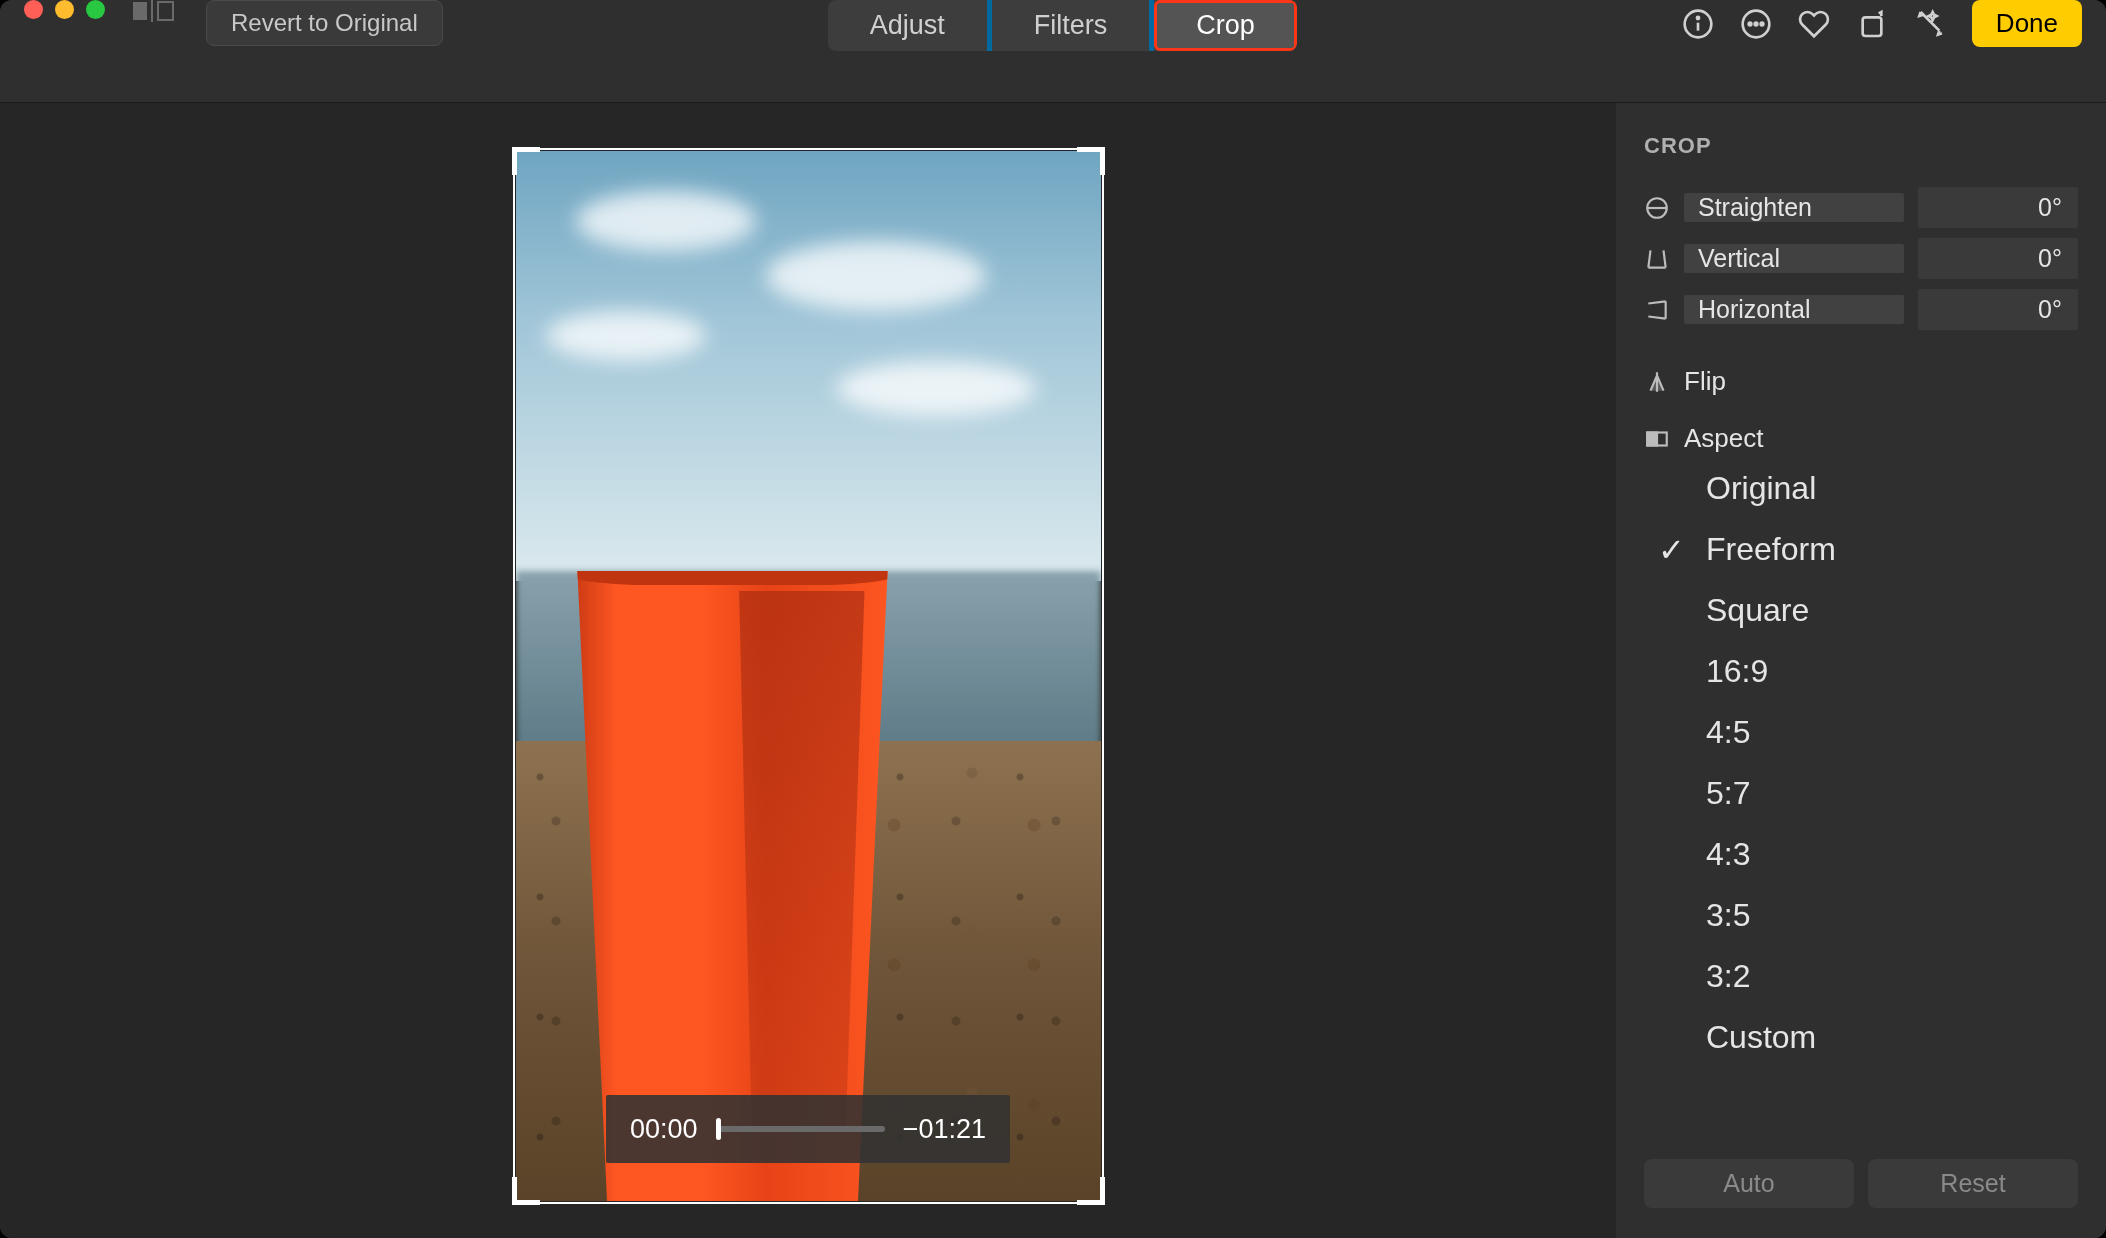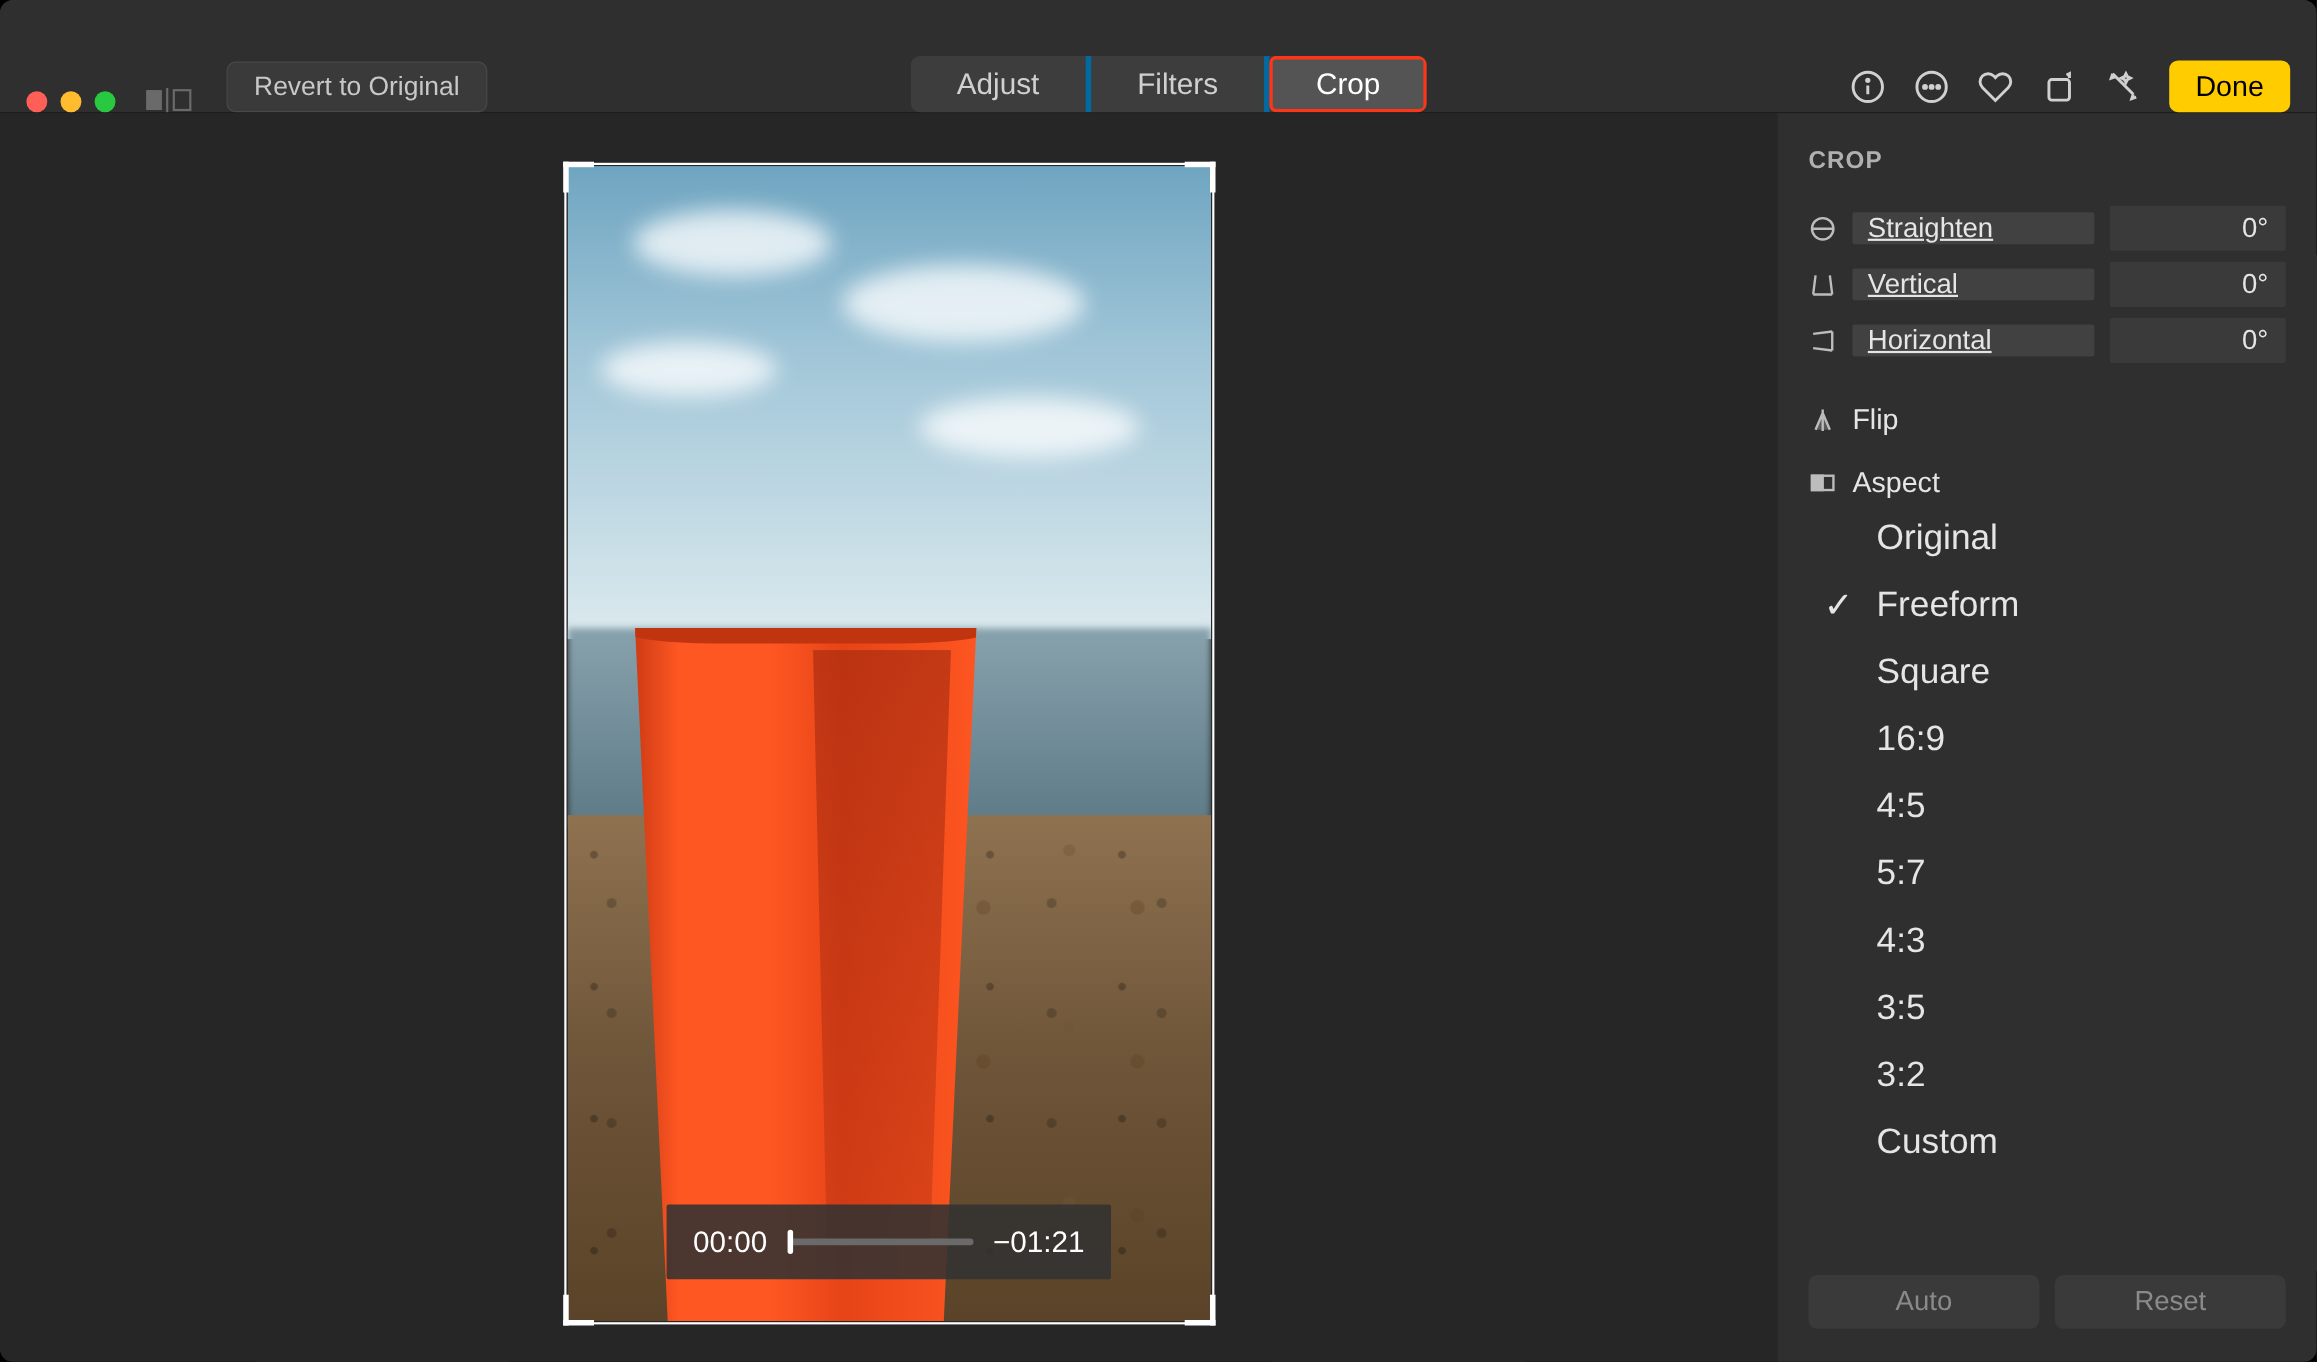--- a/index.html
+++ b/index.html
@@ -1,18 +1,18 @@
 <!DOCTYPE html>
 <html><head>
 <meta charset="utf-8">
 <style>
   * { margin: 0; padding: 0; box-sizing: border-box; font-family: -apple-system, BlinkMacSystemFont, "Segoe UI", sans-serif; }
   body { background: #000; width: 2106px; height: 1238px; overflow: hidden; }
   .window { width: 2106px; height: 1238px; background: #2a2a2a; border-radius: 12px; overflow: hidden; display: flex; flex-direction: column; }
-  .toolbar { height: 103px; background: #2f2f2f; display: flex; align-items: flex-end; padding: 0 24px; border-bottom: 1px solid #1a1a1a; }
+  .toolbar { height: 103px; background: #2f2f2f; display: flex; align-items: flex-start; padding: 0 24px; border-bottom: 1px solid #1a1a1a; }
   .traffic-lights { display: flex; gap: 12px; margin-right: 28px; }
   .traffic-light { width: 19px; height: 19px; border-radius: 50%; }
   .tl-red { background: #ff5f57; }
   .tl-yellow { background: #febc2e; }
   .tl-green { background: #28c840; }
   .compare-icon { display: flex; align-items: center; gap: 4px; margin-right: 32px; color: #6a6a6a; }
   .compare-square { width: 17px; height: 20px; border: 2px solid #6a6a6a; }
   .compare-square.filled { background: #6a6a6a; width: 14px; height: 18px; }
   .compare-divider { width: 2px; height: 22px; background: #6a6a6a; }
   .revert-btn { background: #3a3a3a; border: 1px solid #4a4a4a; color: #c8c8c8; font-size: 24px; padding: 8px 24px; border-radius: 8px; cursor: pointer; }
@@ -48,21 +48,21 @@
   .cup-shadow { position: absolute; top: 20px; right: 10%; width: 38%; height: 85%; background: linear-gradient(to bottom, rgba(160,40,15,0.6), rgba(160,40,15,0.3)); clip-path: polygon(0 0, 100% 0, 85% 100%, 10% 100%); }
   .cup-rim { position: absolute; top: -8px; left: 0; right: 0; height: 22px; background: #c13410; border-radius: 50%/100%; }
   .video-timeline { position: absolute; bottom: 38px; left: 50%; transform: translateX(-50%); width: 404px; height: 68px; background: rgba(50,50,50,0.88); border-radius: 2px; display: flex; align-items: center; padding: 0 24px; gap: 18px; z-index: 5; }
   .time-text { color: #fff; font-size: 27px; font-variant-numeric: tabular-nums; }
   .timeline-track { flex: 1; height: 6px; background: #6a6a6a; border-radius: 3px; position: relative; }
   .timeline-thumb { position: absolute; left: 0; top: -8px; width: 5px; height: 22px; background: #fff; border-radius: 3px; }
   .sidebar { width: 490px; background: #2f2f2f; padding: 30px 28px; display: flex; flex-direction: column; }
   .sidebar-title { font-size: 22px; color: #b0b0b0; font-weight: 600; letter-spacing: 1px; margin-bottom: 28px; }
   .angle-row { display: flex; align-items: center; gap: 14px; margin-bottom: 10px; }
   .angle-icon { width: 26px; height: 26px; color: #bcbcbc; }
-  .angle-label { flex: 1; background: #414141; color: #e5e5e5; font-size: 25px; padding: 0 14px; border-radius: 2px; text-decoration: underline; }
+  .angle-label { flex: 1; background: #414141; color: #e5e5e5; font-size: 25px; padding: 0 14px; border-radius: 2px; }
   .angle-value { width: 160px; background: #3a3a3a; color: #e5e5e5; font-size: 25px; padding: 6px 16px; border-radius: 2px; text-align: right; }
   .section-row { display: flex; align-items: center; gap: 14px; margin-top: 26px; }
   .section-label { color: #e5e5e5; font-size: 26px; }
   .aspect-list { margin-top: 12px; display: flex; flex-direction: column; gap: 16px; padding-left: 50px; }
   .aspect-item { display: flex; align-items: center; color: #e5e5e5; font-size: 32px; cursor: pointer; position: relative; padding-left: 12px; padding-top: 4px; padding-bottom: 4px; }
   .aspect-check { position: absolute; left: -36px; color: #e5e5e5; }
   .sidebar-spacer { flex: 1; }
   .bottom-buttons { display: flex; gap: 14px; }
   .bottom-btn { flex: 1; background: #3a3a3a; border: none; color: #8a8a8a; font-size: 25px; padding: 10px 0; border-radius: 8px; cursor: pointer; }
 </style>

